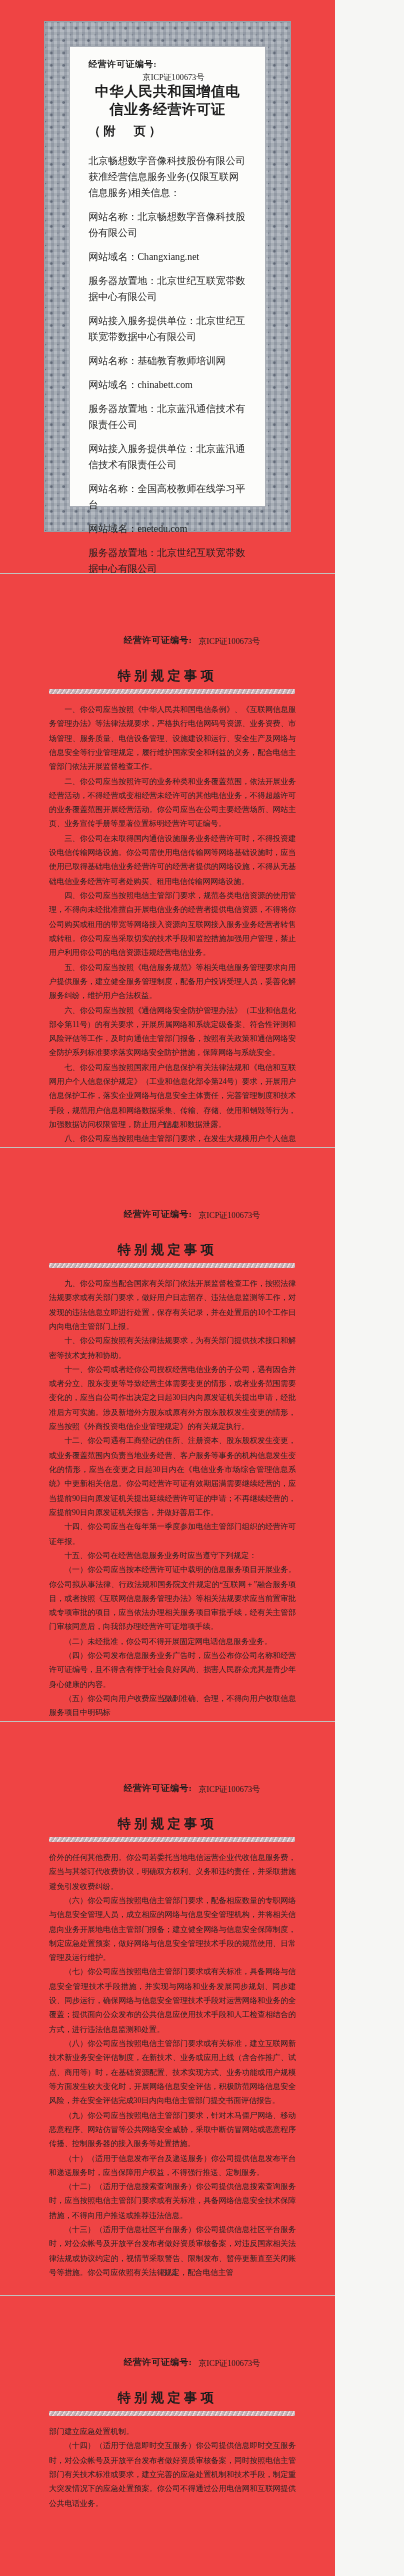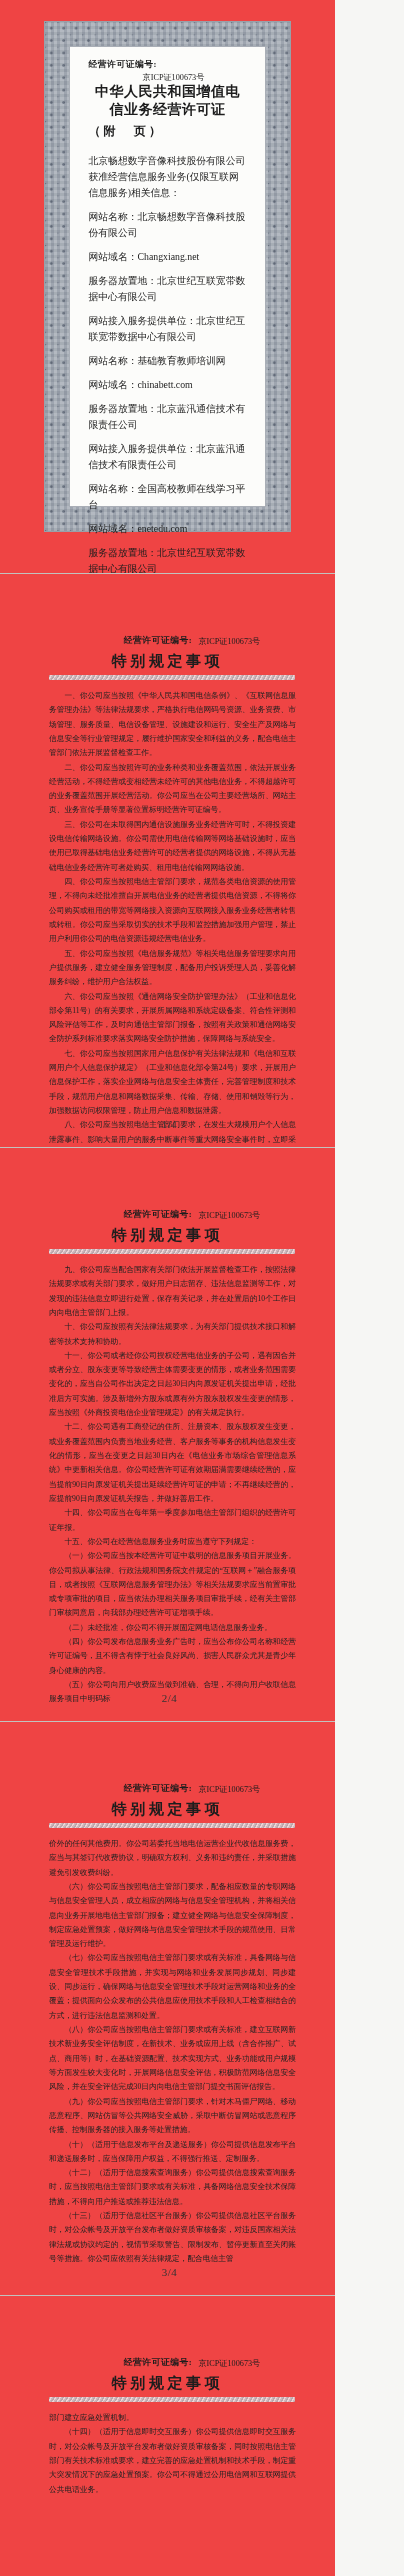--- a/index.html
+++ b/index.html
@@ -26,21 +26,21 @@
   .cert-title{margin-top:0;text-align:center;font-size:14px;font-weight:bold;letter-spacing:0.5px;}
   .cert-subtitle{margin-top:4.1px;text-align:left;font-size:12px;font-weight:bold;letter-spacing:3.1px;}
   .cert-body{margin-top:13.4px;font-size:9.8px;line-height:1.62;}
   .cert-intro{margin:0 0 3.1px 0;}
   .cert-line{margin-top:8.2px;}
 
   
   .prov-header{padding:61px 0 0 49px;text-align:center;}
   .prov-license-label{display:inline-block;font-size:8.8px;font-weight:bold;letter-spacing:0.5px;}
   .prov-license-no{display:inline-block;font-size:8.2px;margin-left:4.1px;position:relative;top:1px;}
-  .prov-title{margin-top:5px;text-align:center;font-size:15px;font-weight:bold;letter-spacing:3.6px;}
+  .prov-title{margin-top:20px;text-align:center;font-size:13px;font-weight:bold;letter-spacing:3.6px;}
   .prov-divider{height:4.6px;margin:4.1px 40px 0 49px;
     background:repeating-linear-gradient(120deg,#b3b8bd 0 1.3px,#edeef0 1.3px 2.6px,#c8ccd1 2.6px 3.9px);
     border-radius:1px;opacity:.85;}
   .prov-body{margin:9.3px 39px 0 49px;font-size:7.7px;line-height:1.86;text-align:justify;color:#222;}
   .prov-body p{margin:0;text-indent:2em;}
   .prov-body p.cont{text-indent:0;}
   .prov-footer{position:absolute;left:4px;right:0;bottom:17.5px;text-align:center;
     font-size:11px;letter-spacing:0.5px;color:#333;}
 </style>
 </head>

